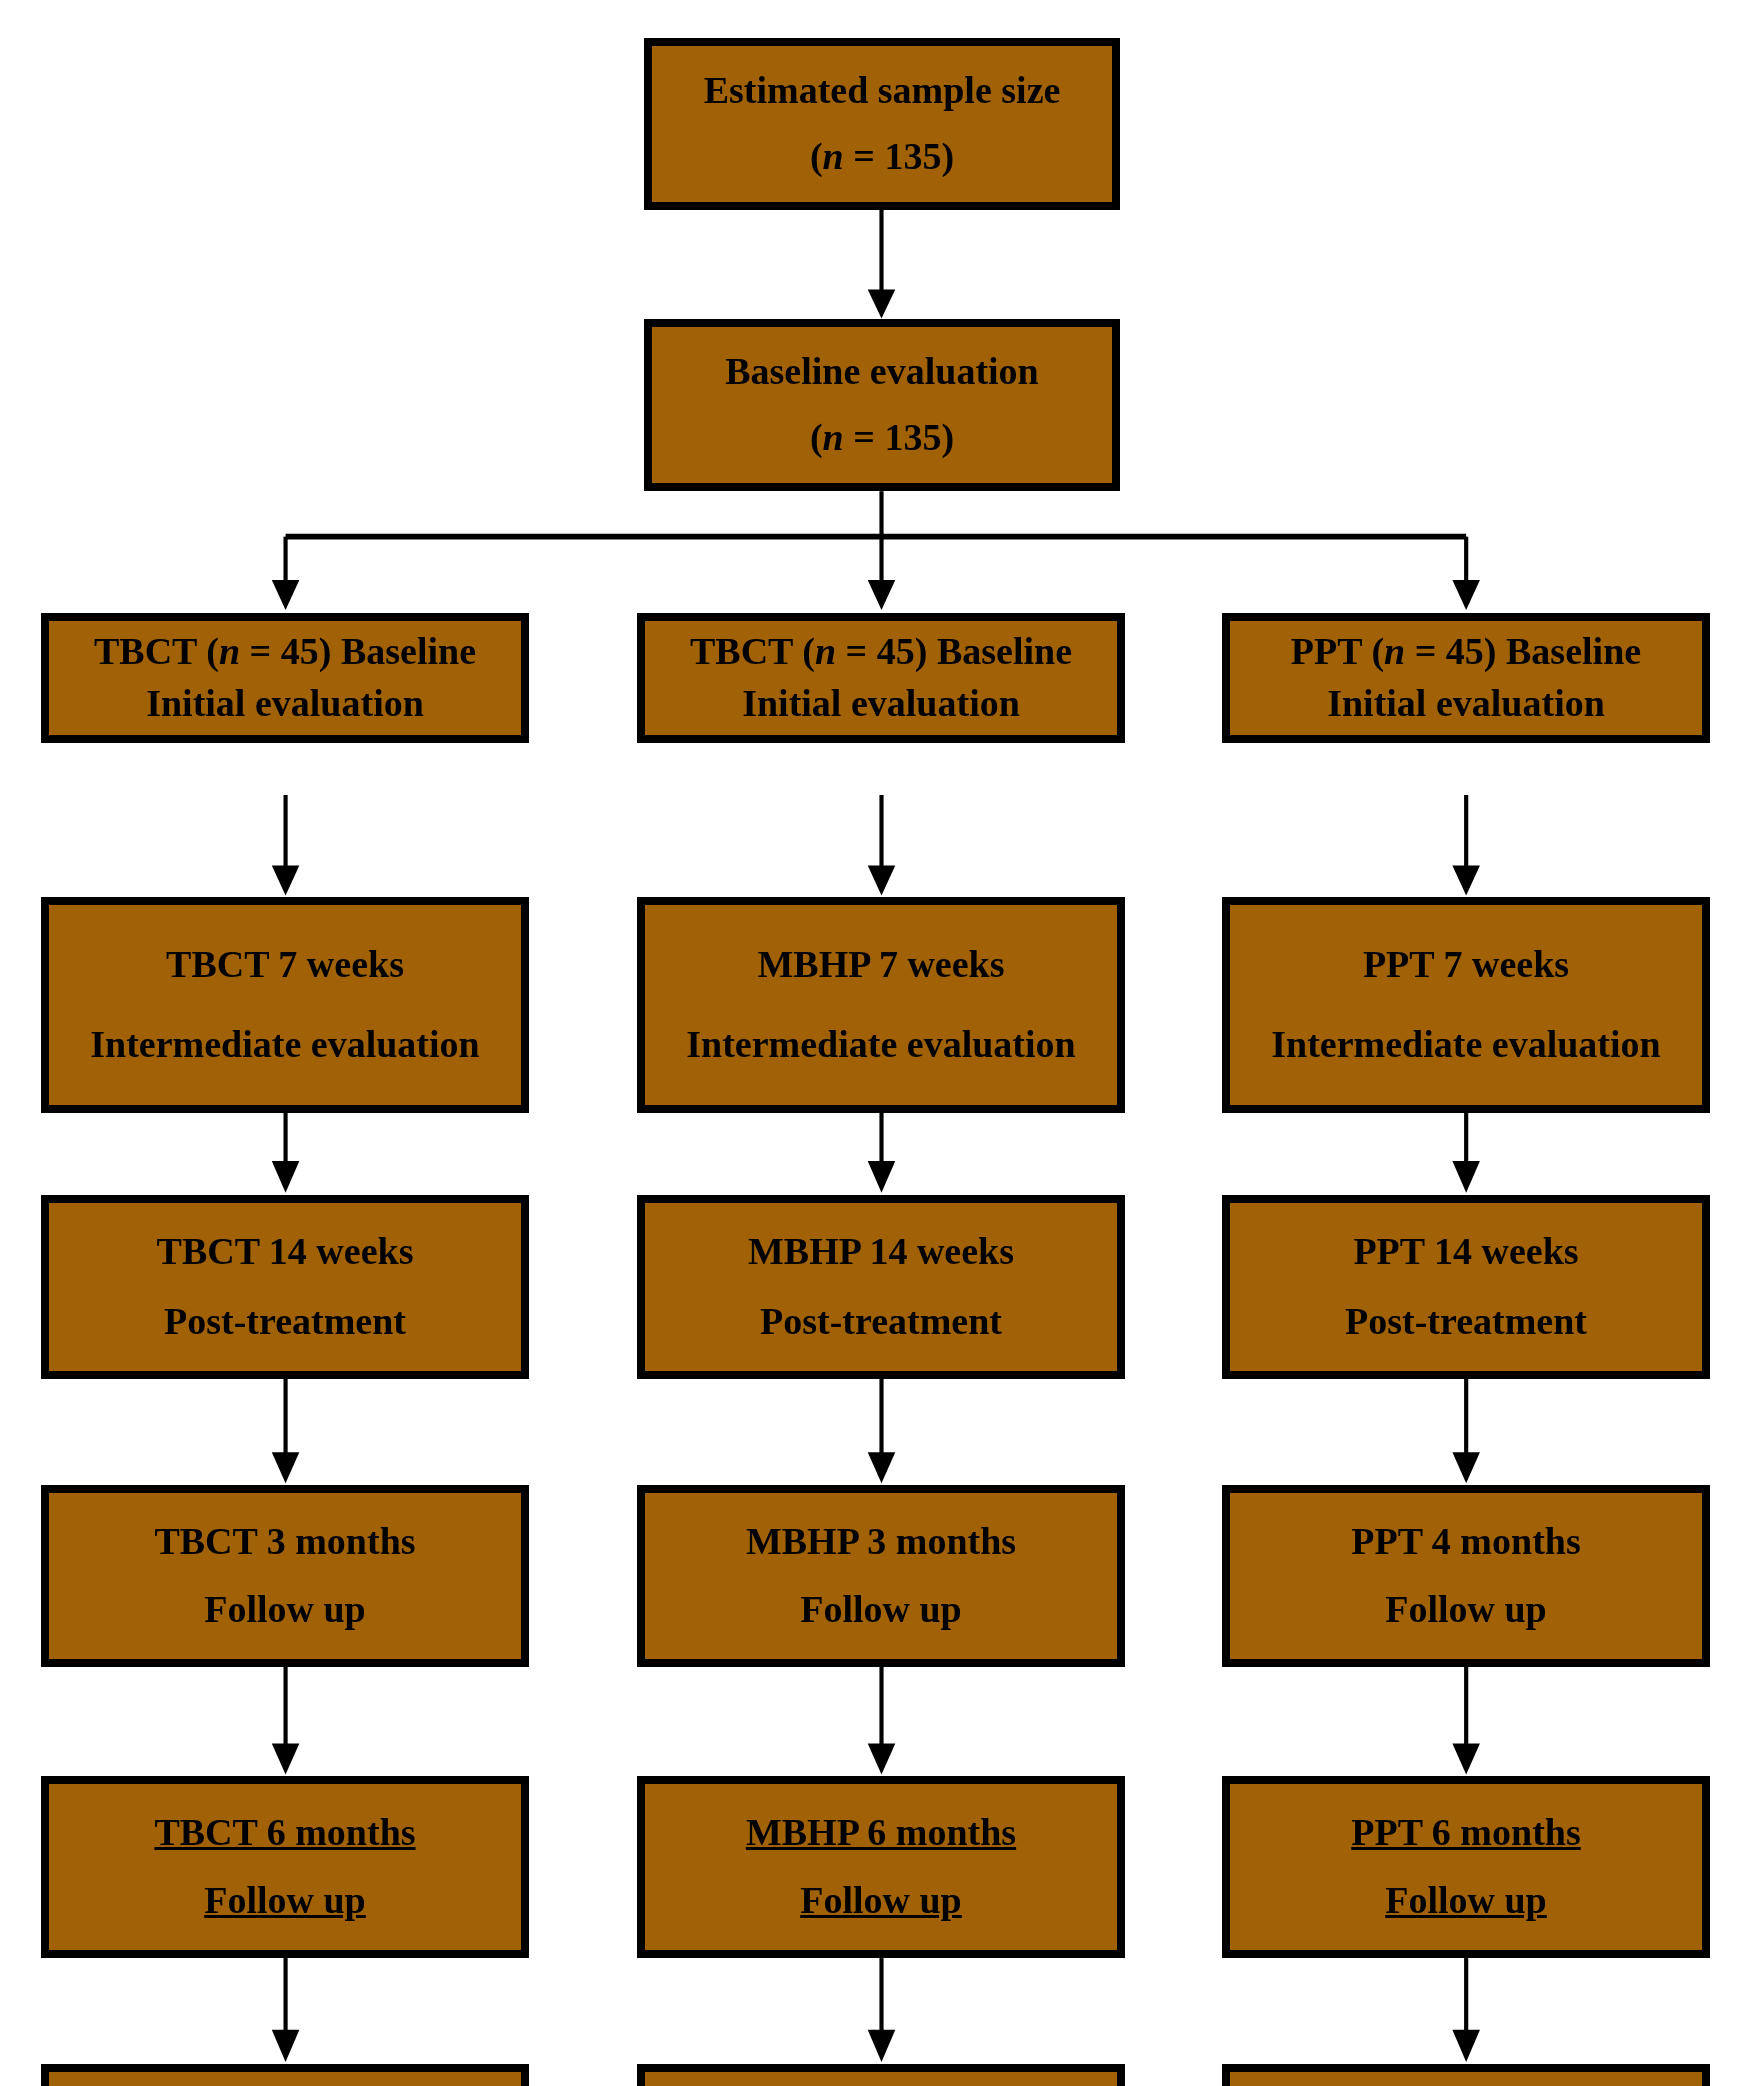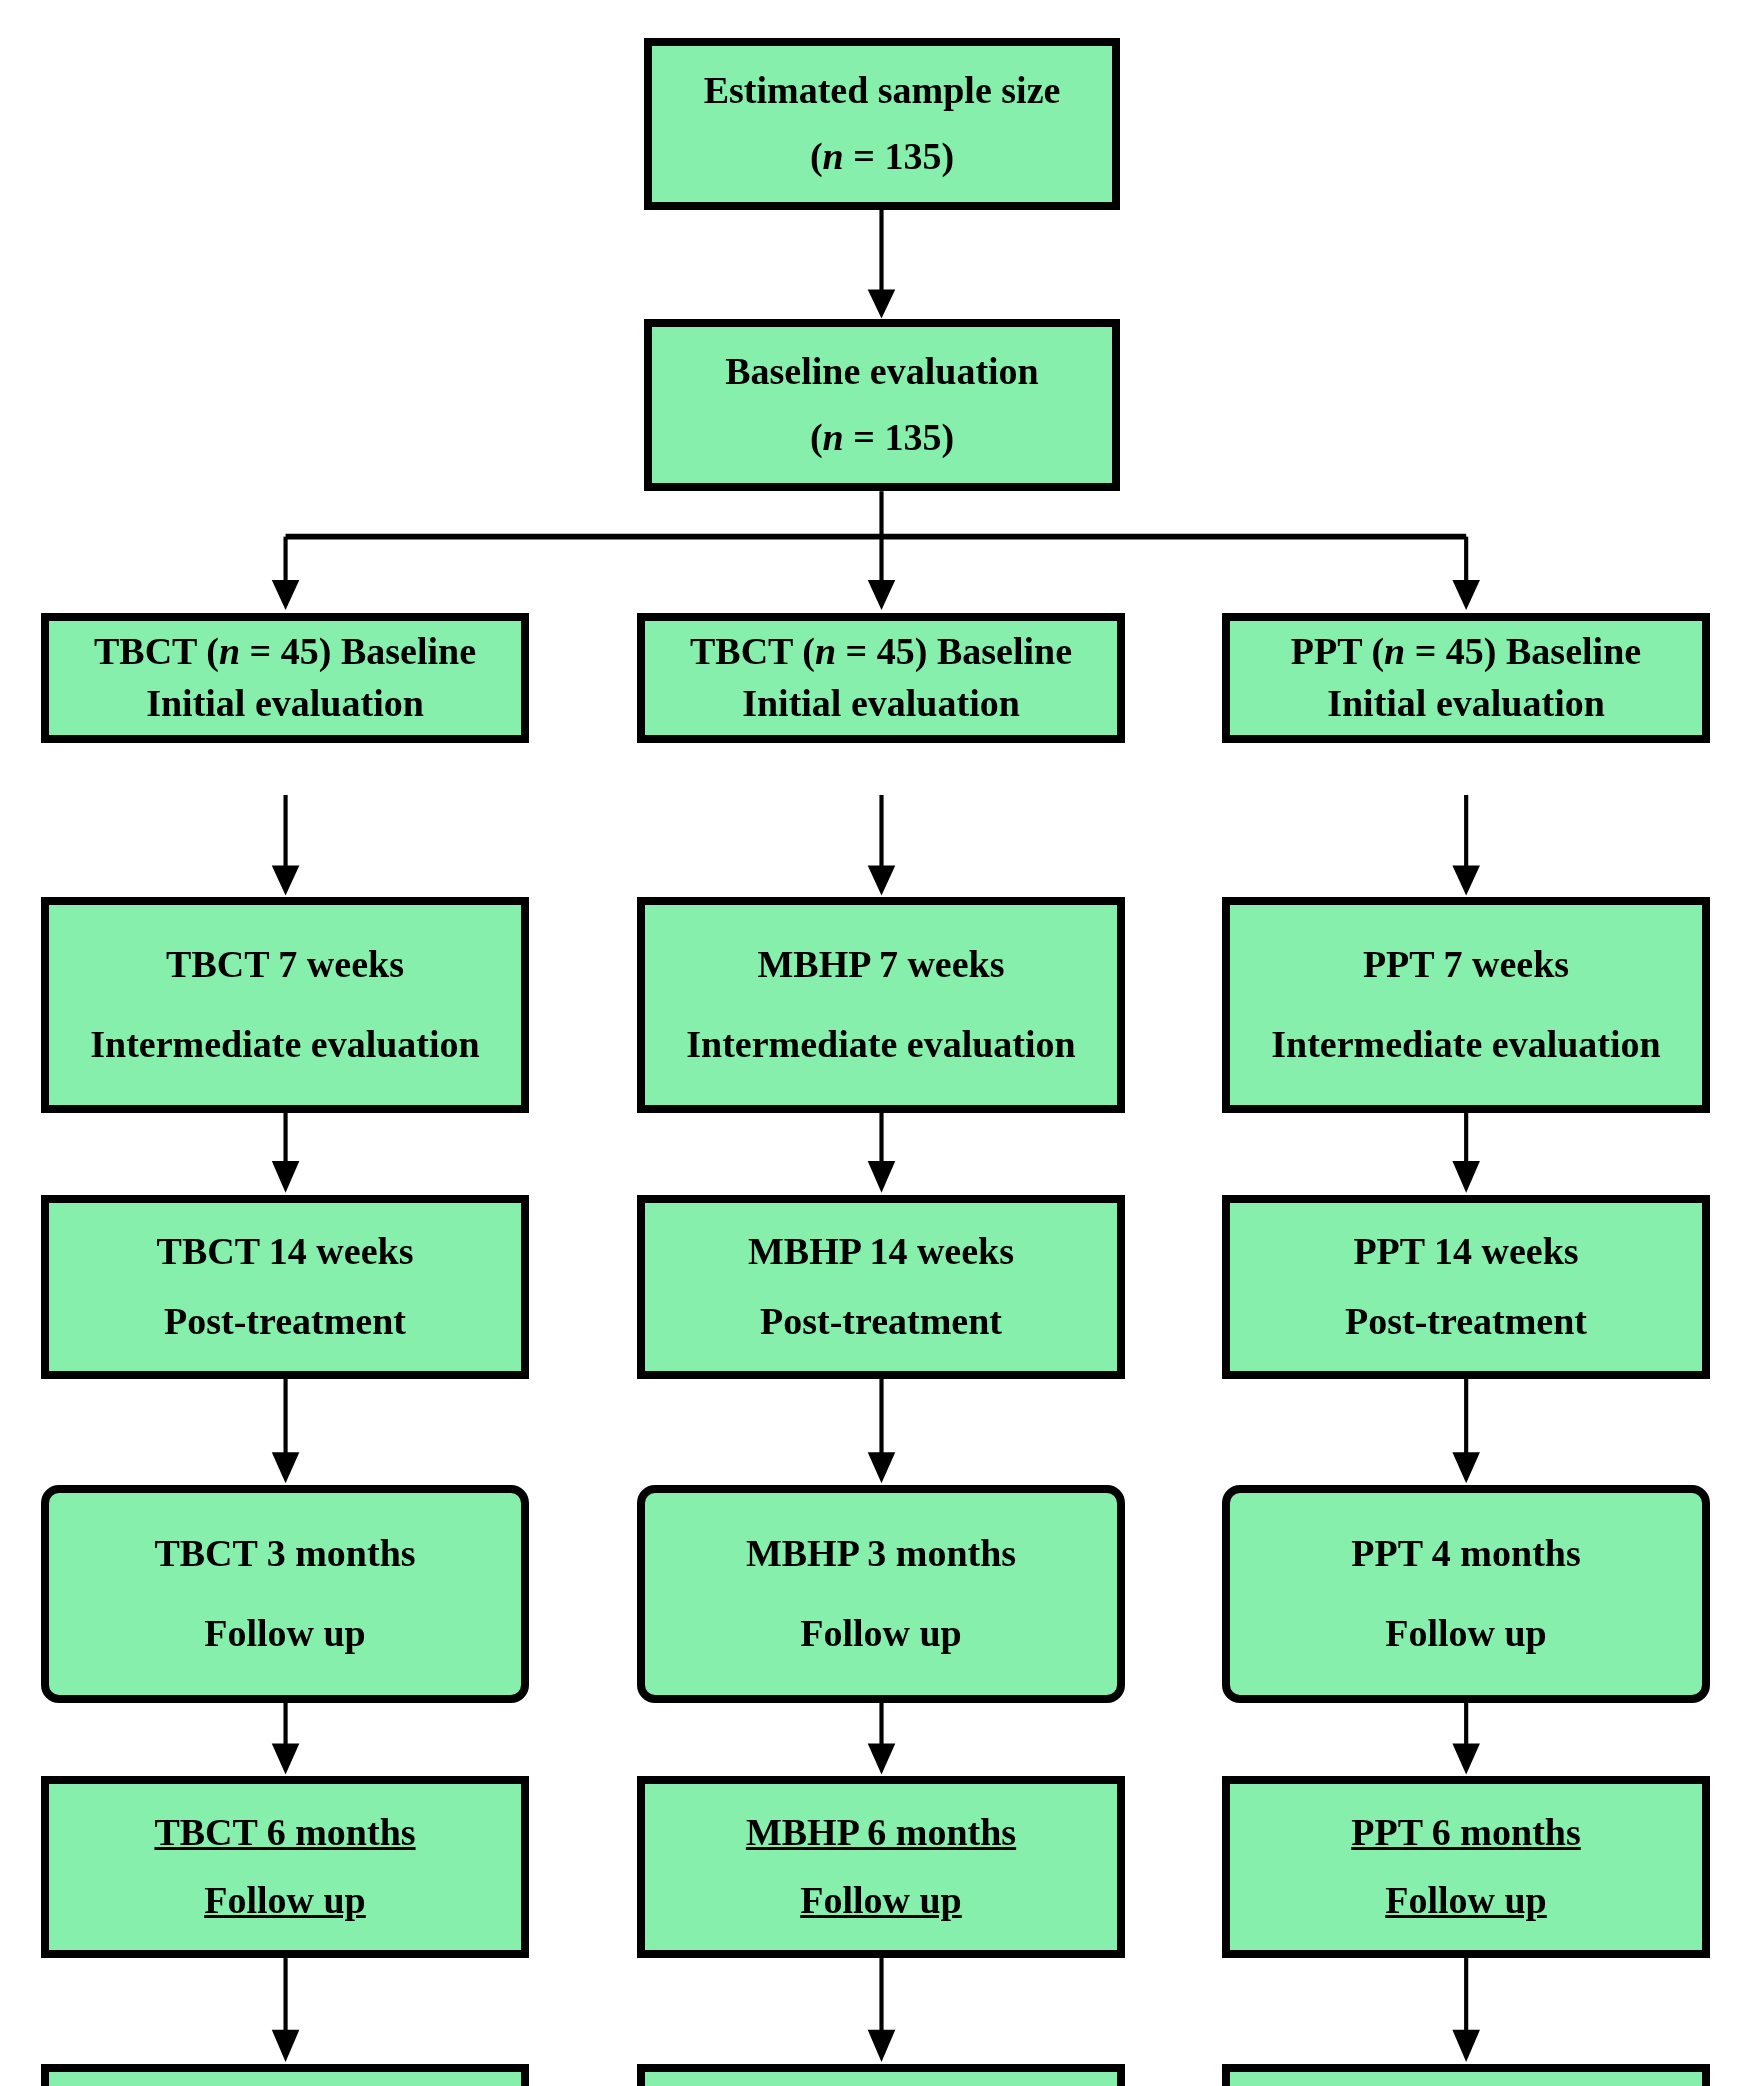--- a/index.html
+++ b/index.html
@@ -2,36 +2,36 @@
 <html style="font-size:6.7px"><head>
 <meta charset="utf-8">
 <style>
   html,body{margin:0;padding:0;background:#ffffff;}
   .canvas{
     position:relative;width:1763px;height:2289px;background:#ffffff;
     font-family:"Liberation Serif","DejaVu Serif",serif;color:#000000;overflow:hidden;
   }
   .connectors{position:absolute;left:0;top:0;width:1763px;height:2289px;}
   .box{
-    position:absolute;box-sizing:border-box;background:#86efac;
+    position:absolute;box-sizing:border-box;background:#a16207;
     border:8.3px solid #000000;
     display:flex;flex-direction:column;align-items:center;justify-content:space-evenly;
     text-align:center;font-weight:bold;font-size:38px;line-height:1.05;
   }
   .it{font-style:italic;}
   .top-col{left:644px;width:476px;}
   .col-l{left:41px;width:488px;}
   .col-m{left:637px;width:488px;}
   .col-r{left:1222px;width:488px;}
   .row-root{top:38px;height:172px;}
   .row-base{top:319px;height:172px;font-family:Liberation Serif, serif;}
   .row-1{top:613px;height:130px;}
   .row-2{top:897px;height:216px;}
   .row-3{top:1195px;height:184px;}
-  .row-4{top:1485px;height:218px;border-radius:18px;}
+  .row-4{top:1485px;height:182px;}
   .row-5{top:1776px;height:182px;text-decoration:underline;}
   .row-6{top:2064px;height:183px;}
   .connectors line{stroke:#000000;stroke-width:10;}
   .connectors line.h{stroke-width:14;}
   .connectors polygon{fill:#000000;}
 </style>
 </head>
 <body>
 
 <div class="canvas">

